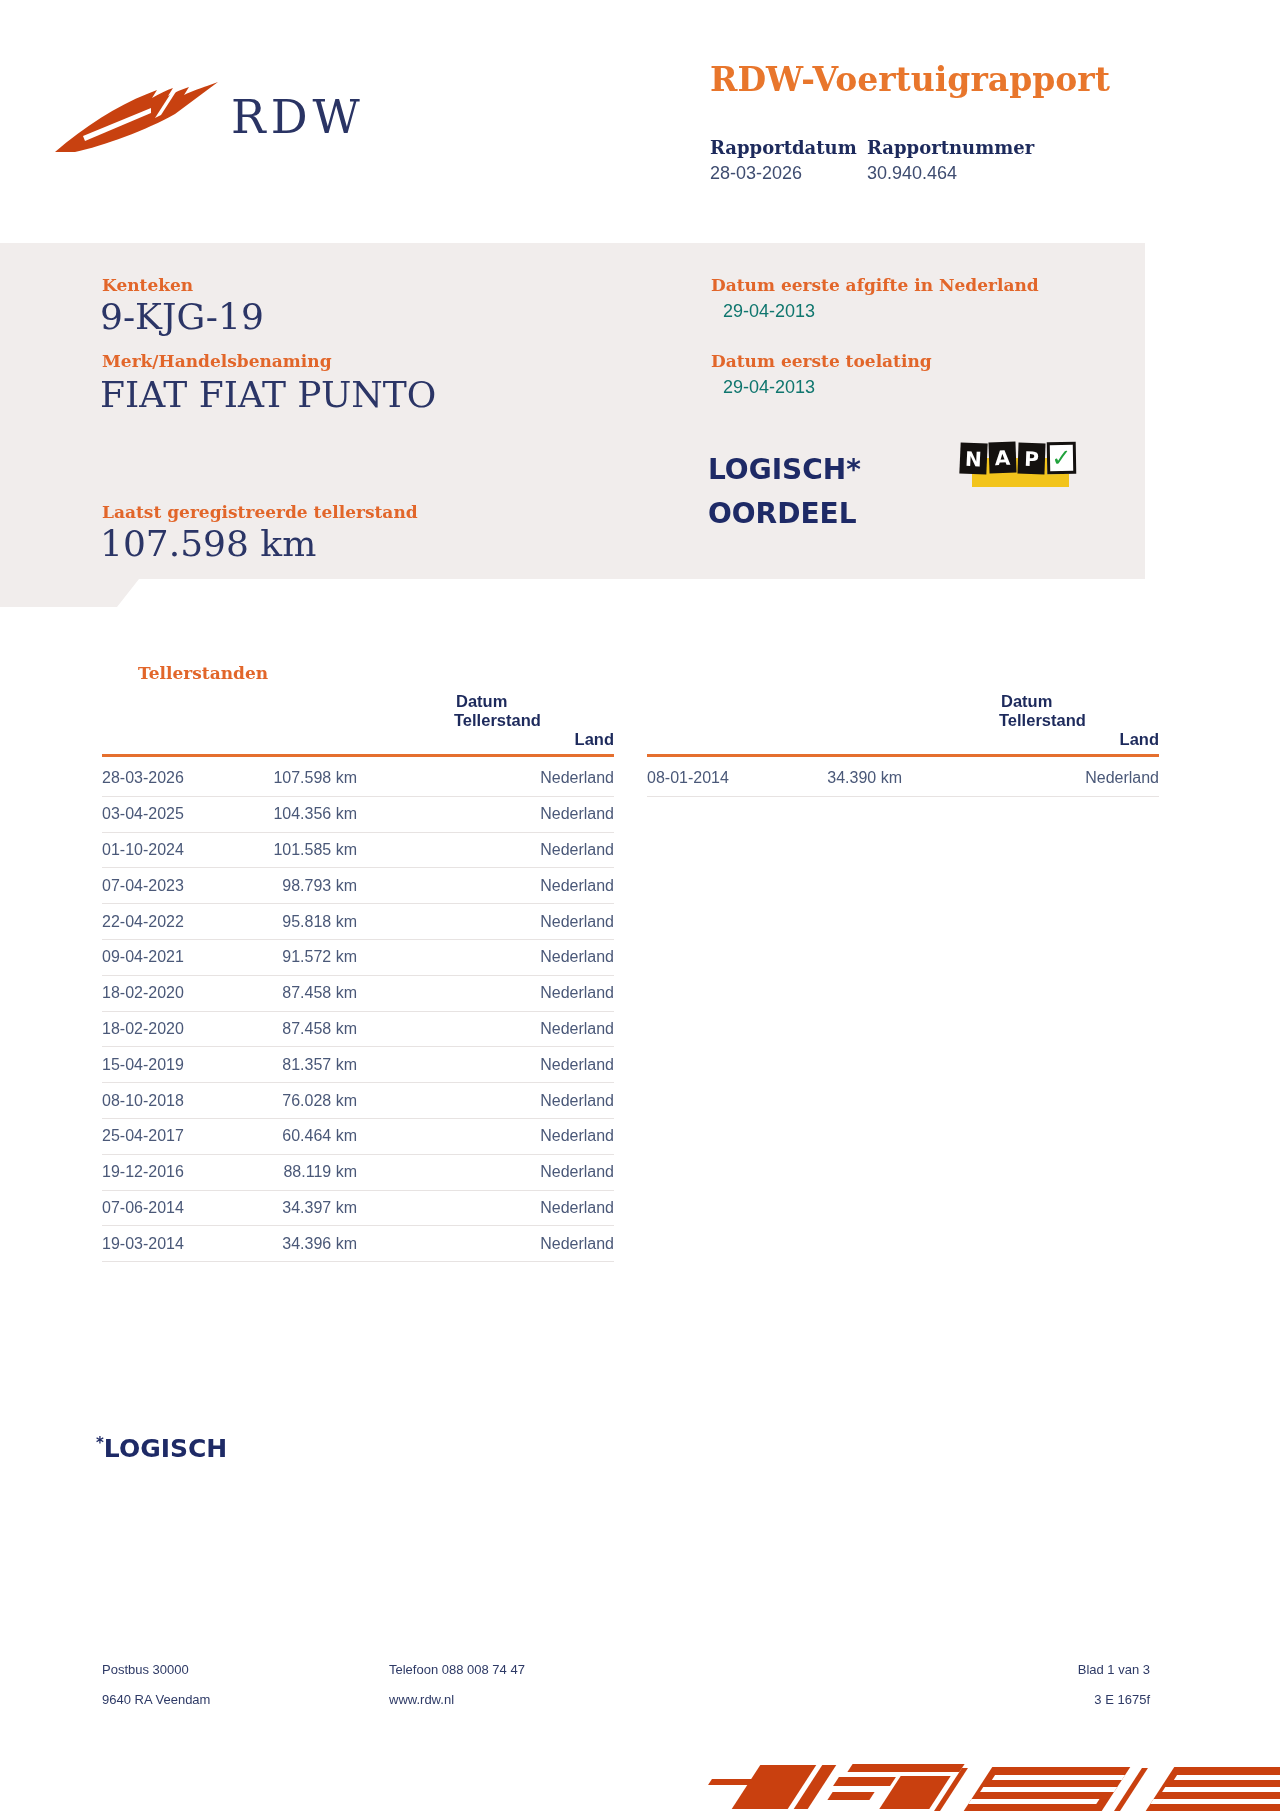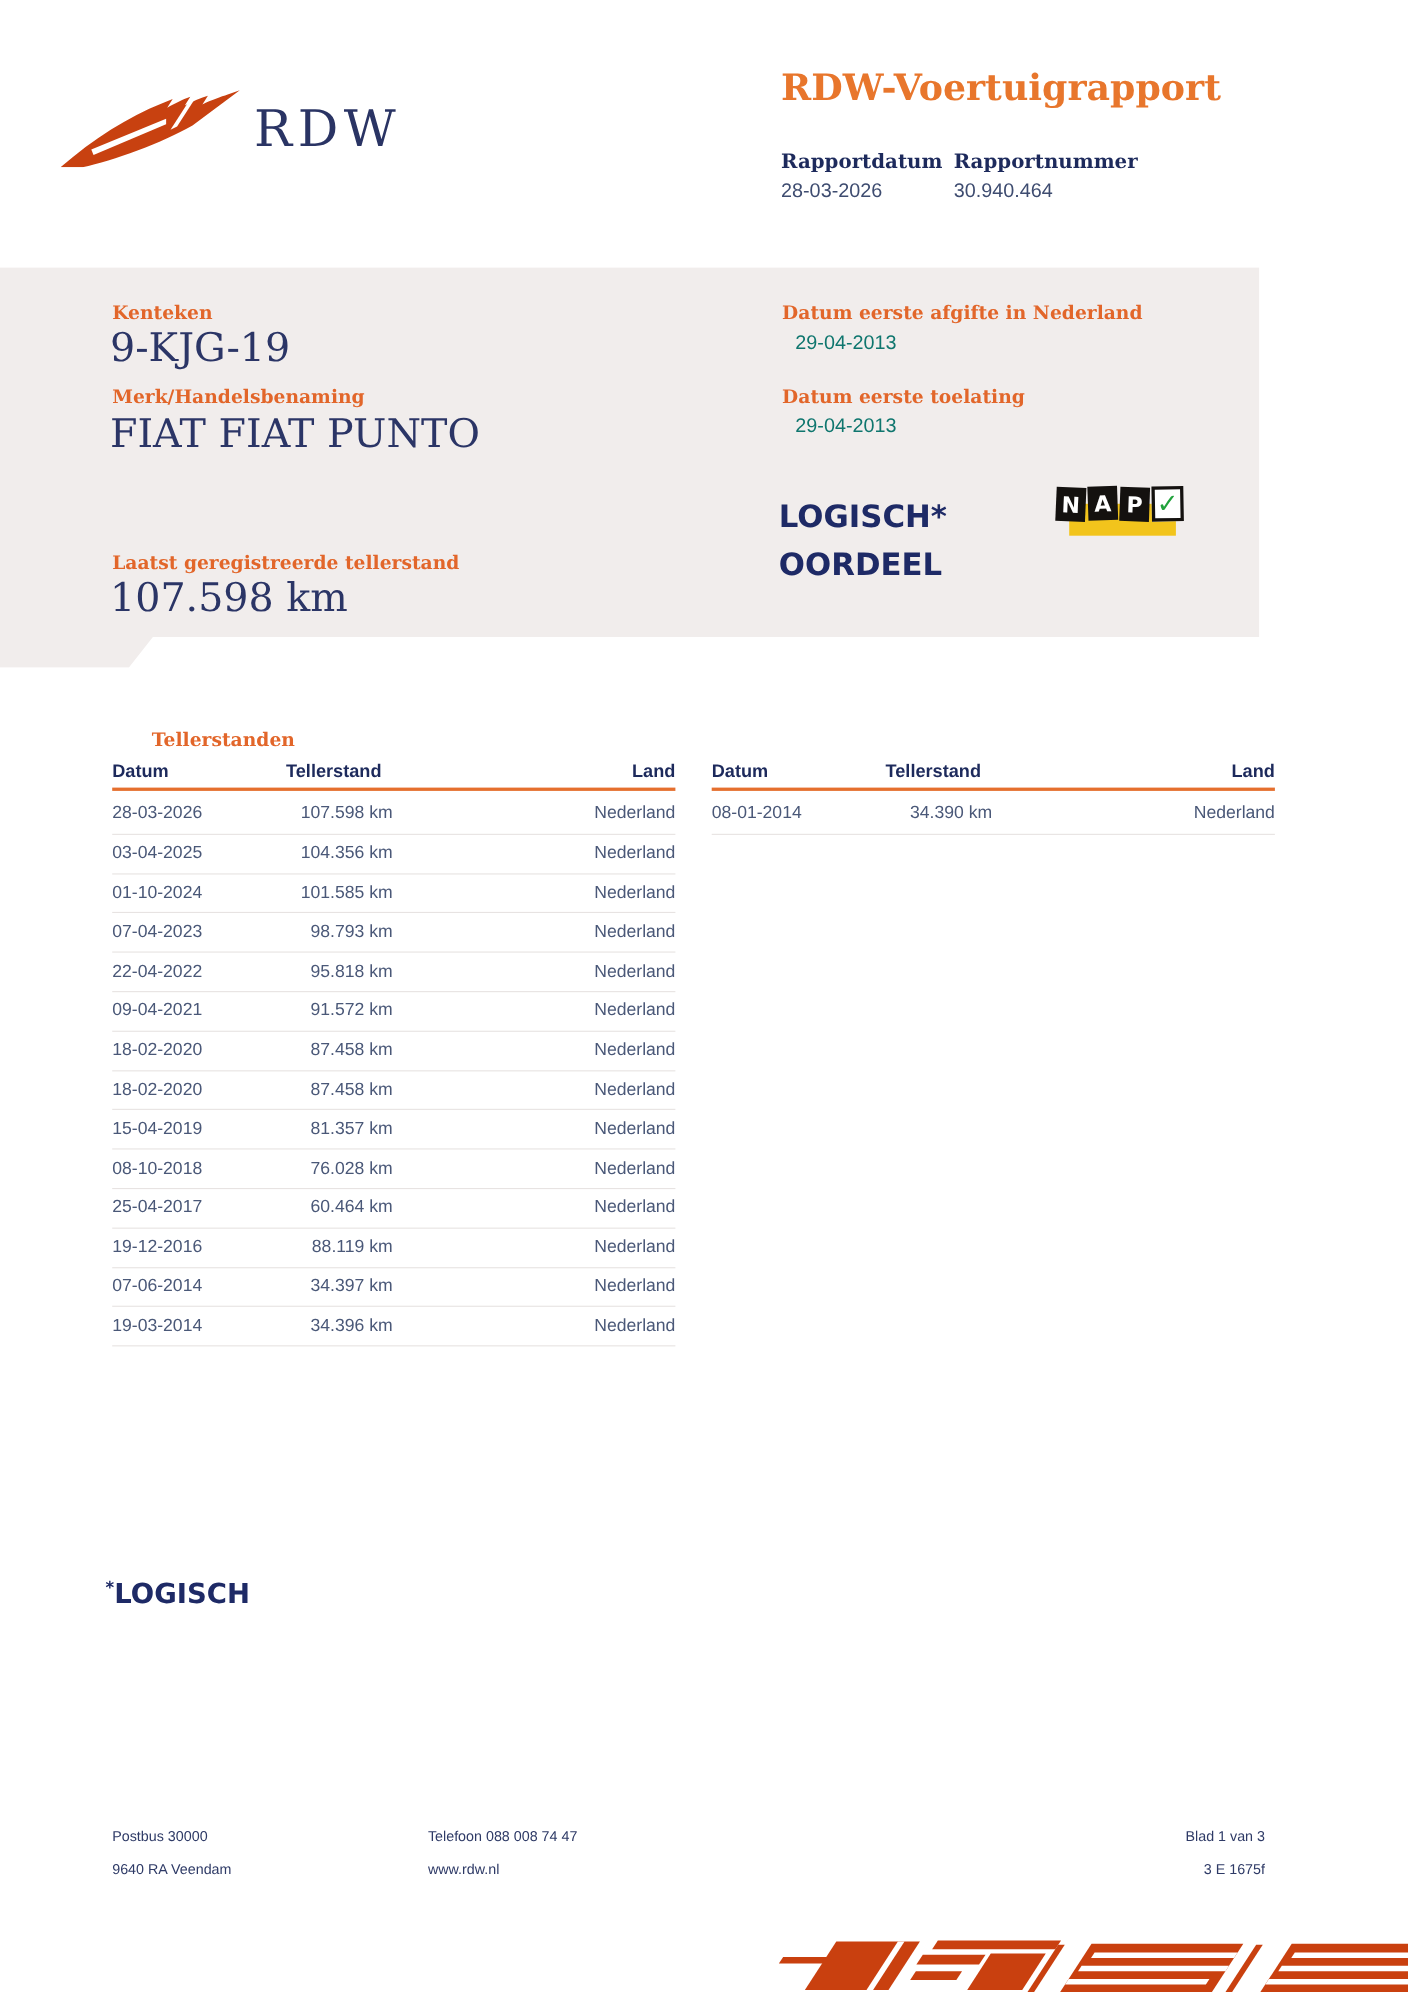--- a/index.html
+++ b/index.html
@@ -31,21 +31,21 @@
   .nap-t1{left:0;transform:rotate(2.5deg);}
   .nap-t2{left:29px;top:0;transform:rotate(-2deg);}
   .nap-t3{left:58px;transform:rotate(2deg);}
   .nap-check{left:87px;top:0;width:23px;height:26px;background:#fff;border:3px solid #14110f;
              color:#21a23c;font-size:24px;font-weight:bold;transform:rotate(-1deg);}
 
   
   .section-title{font-family:"DejaVu Serif",serif;font-weight:bold;font-size:17px;color:#e2662a;}
   .table{position:absolute;width:512px;}
   .thead{display:flex;align-items:flex-end;padding-bottom:5px;border-bottom:3px solid #e56f2e;
-         font-weight:bold;font-size:16.5px;color:#1d2a5c;}
+         font-weight:bold;font-size:16.5px;color:#1d2a5c;flex-direction:column;}
   .h-datum{width:158px;}
   .h-teller{width:160px;}
   .h-land{flex:1;text-align:right;}
   .tbody{margin-top:4px;}
   .trow{display:flex;align-items:center;height:34.8px;border-bottom:1px solid #e7e3e2;
         font-size:16px;color:#4a5878;}
   .c-datum{width:130px;}
   .c-tellerstand{width:125px;text-align:right;}
   .c-land{flex:1;text-align:right;}
 

